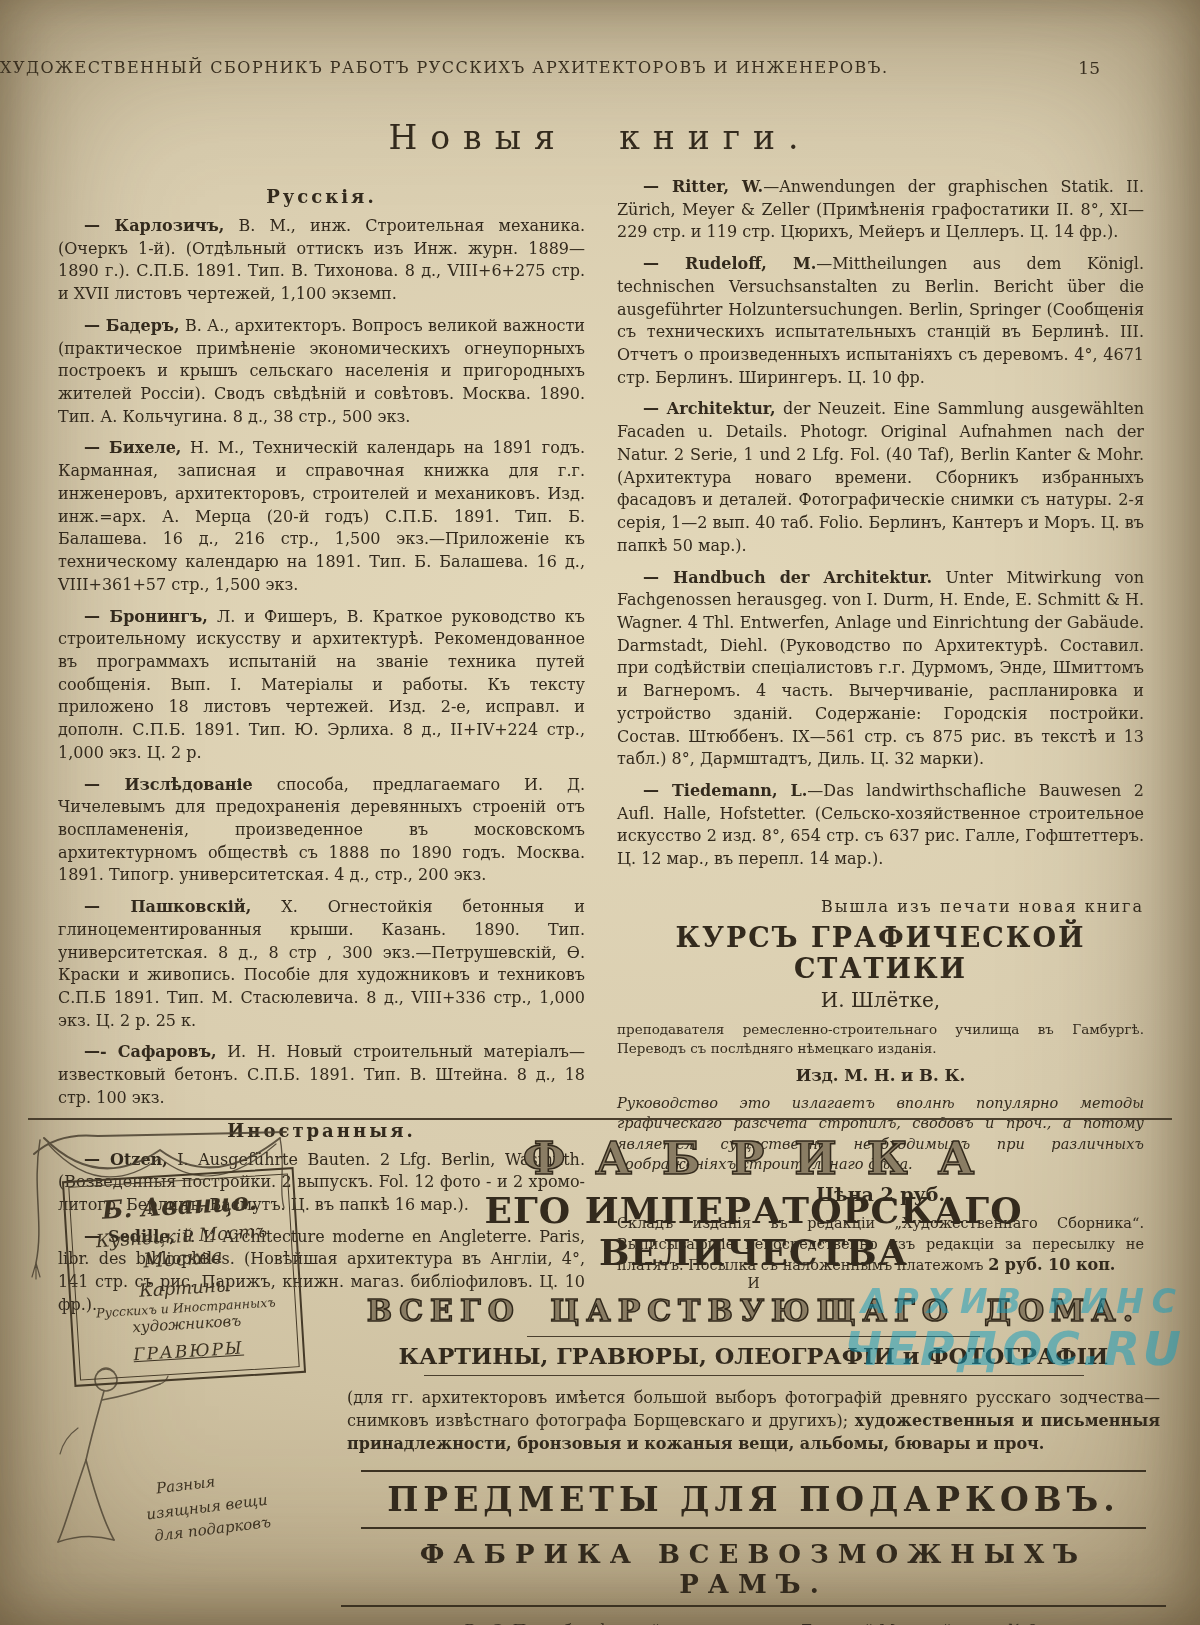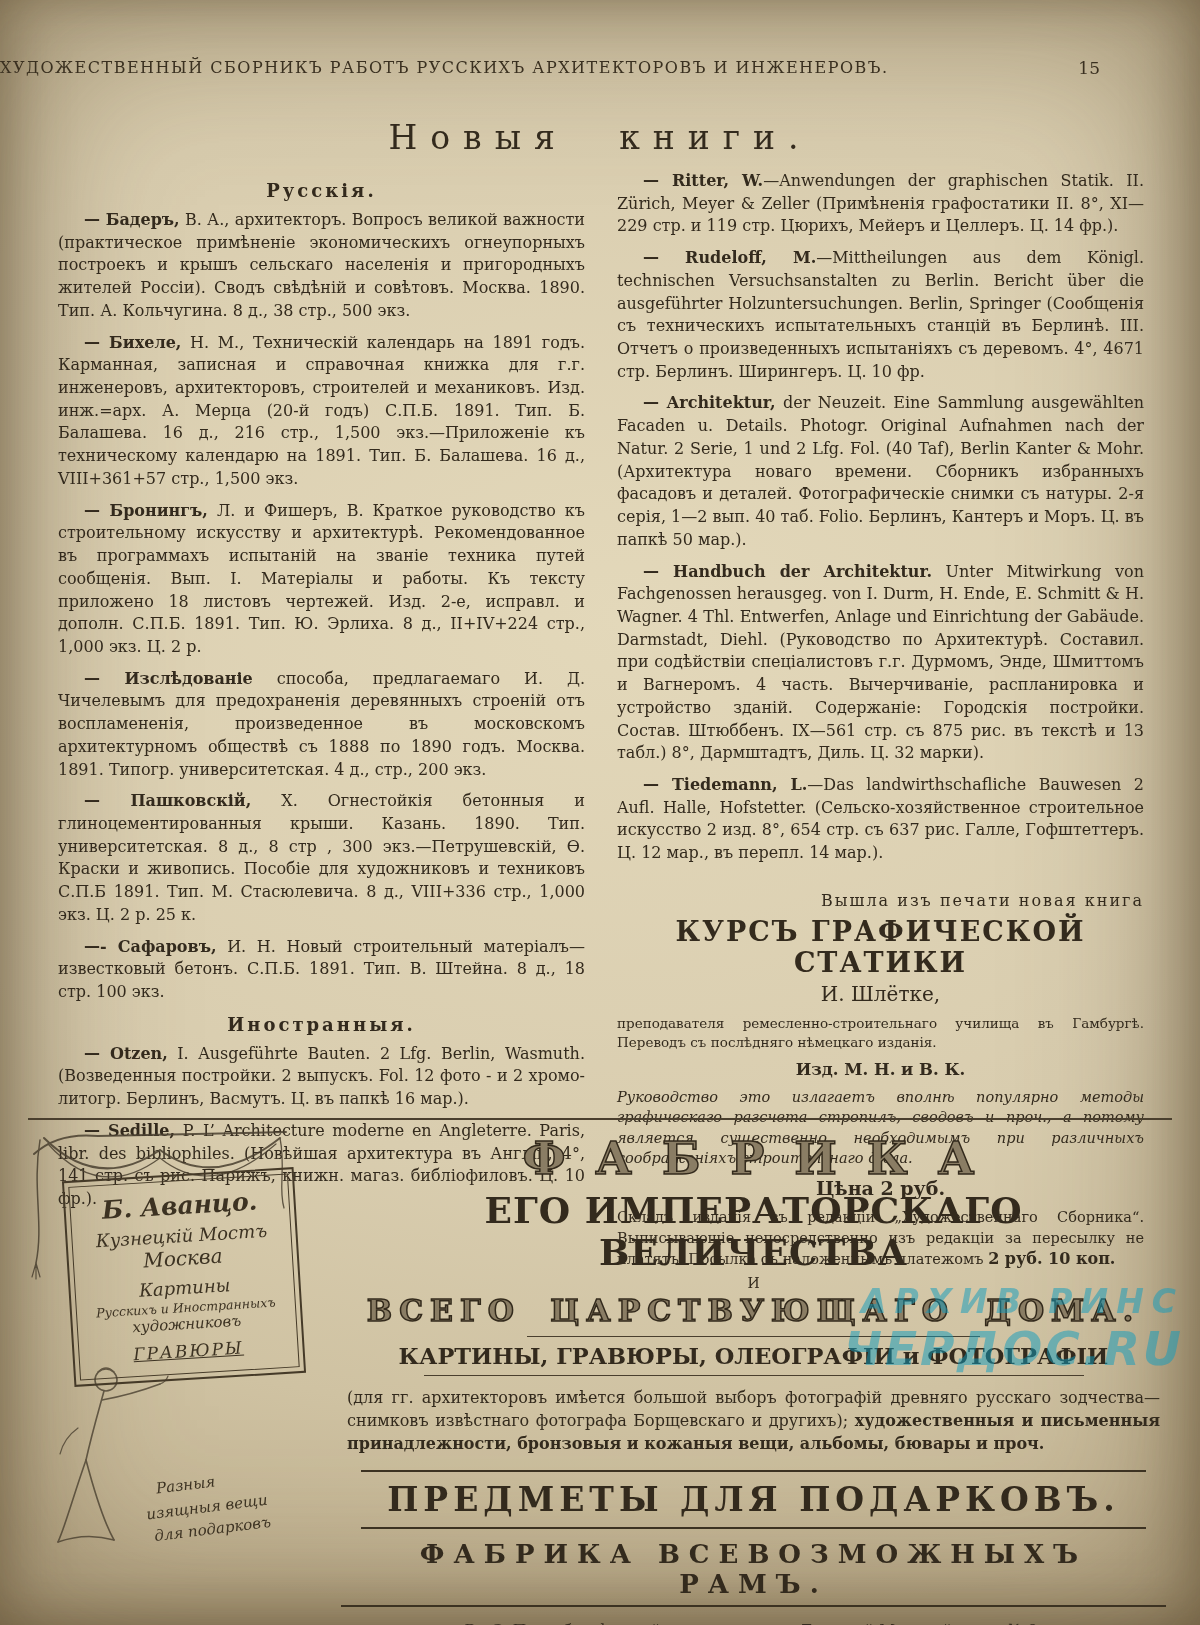--- a/index.html
+++ b/index.html
@@ -16,21 +16,21 @@
     color:#332a1d;
   }
   
   .running-head{position:absolute;top:58px;left:0;width:100%;text-align:left;
     font-size:16px;letter-spacing:1.5px;color:#3a3020;}
   .pagenum{position:absolute;top:58px;right:100px;font-size:17px;color:#3a3020;}
   
   .section-title{position:absolute;top:118px;left:0;width:100%;text-align:center;
     font-size:33px;letter-spacing:13px;word-spacing:28px;font-weight:normal;margin:0;}
   
-  .cols{position:absolute;top:170px;left:58px;width:1086px;display:flex;gap:32px;}
+  .cols{position:absolute;top:176px;left:58px;width:1086px;display:flex;gap:32px;}
   .col{width:527px;}
   .col-heading{text-align:center;font-size:18px;font-weight:bold;letter-spacing:3px;margin:10px 0 8px;}
   .entry{font-size:16px;line-height:1.42;text-align:justify;text-indent:26px;margin:0 0 9px;}
   .entry .lead{font-weight:bold;}
   
   .announcement{margin-top:26px;}
   .ann-intro{text-align:right;font-size:16px;letter-spacing:2px;margin:0 0 6px;}
   .ann-title{text-align:center;font-size:27px;font-weight:bold;letter-spacing:2px;margin:2px 0 4px;}
   .ann-author{text-align:center;font-size:20px;margin:0 0 8px;}
   .ann-subtitle{font-size:13.5px;text-align:justify;line-height:1.4;margin:0 0 8px;}
@@ -90,20 +90,21 @@
   <div class="running-head">ХУДОЖЕСТВЕННЫЙ СБОРНИКЪ РАБОТЪ РУССКИХЪ АРХИТЕКТОРОВЪ И ИНЖЕНЕРОВЪ.</div>
   <div class="pagenum">15</div>
 
   <h1 class="section-title">Новыя книги.</h1>
 
   <div class="cols">
 
     <div class="col">
       <div class="col-heading">Русскія.</div>
 
+      <p class="entry"><span class="lead">— Карлозичъ,</span><span> В. М., инж. Строительная механика. (Очеркъ 1-й). (Отдѣльный оттискъ изъ Инж. журн. 1889—1890 г.). С.П.Б. 1891. Тип. В. Тихонова. 8 д., VIII+6+275 стр. и XVII листовъ чертежей, 1,100 экземп.</span></p>
       <p class="entry"><span class="lead">— Бадеръ,</span><span> В. А., архитекторъ. Вопросъ великой важности (практическое примѣненіе экономическихъ огнеупорныхъ построекъ и крышъ сельскаго населенія и пригородныхъ жителей Россіи). Сводъ свѣдѣній и совѣтовъ. Москва. 1890. Тип. А. Кольчугина. 8 д., 38 стр., 500 экз.</span></p>
       <p class="entry"><span class="lead">— Бихеле,</span><span> Н. М., Техническій календарь на 1891 годъ. Карманная, записная и справочная книжка для г.г. инженеровъ, архитекторовъ, строителей и механиковъ. Изд. инж.=арх. А. Мерца (20-й годъ) С.П.Б. 1891. Тип. Б. Балашева. 16 д., 216 стр., 1,500 экз.—Приложеніе къ техническому календарю на 1891. Тип. Б. Балашева. 16 д., VIII+361+57 стр., 1,500 экз.</span></p>
       <p class="entry"><span class="lead">— Бронингъ,</span><span> Л. и Фишеръ, В. Краткое руководство къ строительному искусству и архитектурѣ. Рекомендованное въ программахъ испытаній на званіе техника путей сообщенія. Вып. I. Матеріалы и работы. Къ тексту приложено 18 листовъ чертежей. Изд. 2-е, исправл. и дополн. С.П.Б. 1891. Тип. Ю. Эрлиха. 8 д., II+IV+224 стр., 1,000 экз. Ц. 2 р.</span></p>
       <p class="entry"><span class="lead">— Изслѣдованіе</span><span> способа, предлагаемаго И. Д. Чичелевымъ для предохраненія деревянныхъ строеній отъ воспламененія, произведенное въ московскомъ архитектурномъ обществѣ съ 1888 по 1890 годъ. Москва. 1891. Типогр. университетская. 4 д., стр., 200 экз.</span></p>
       <p class="entry"><span class="lead">— Пашковскій,</span><span> X. Огнестойкія бетонныя и глиноцементированныя крыши. Казань. 1890. Тип. университетская. 8 д., 8 стр , 300 экз.—Петрушевскій, Ѳ. Краски и живопись. Пособіе для художниковъ и техниковъ С.П.Б 1891. Тип. М. Стасюлевича. 8 д., VIII+336 стр., 1,000 экз. Ц. 2 р. 25 к.</span></p>
       <p class="entry"><span class="lead">—- Сафаровъ,</span><span> И. Н. Новый строительный матеріалъ—известковый бетонъ. С.П.Б. 1891. Тип. В. Штейна. 8 д., 18 стр. 100 экз.</span></p>
 
       <div class="col-heading">Иностранныя.</div>
 
       <p class="entry"><span class="lead">— Otzen,</span><span> I. Ausgeführte Bauten. 2 Lfg. Berlin, Wasmuth. (Возведенныя постройки. 2 выпускъ. Fol. 12 фото - и 2 хромо-литогр. Берлинъ, Васмутъ. Ц. въ папкѣ 16 мар.).</span></p>

